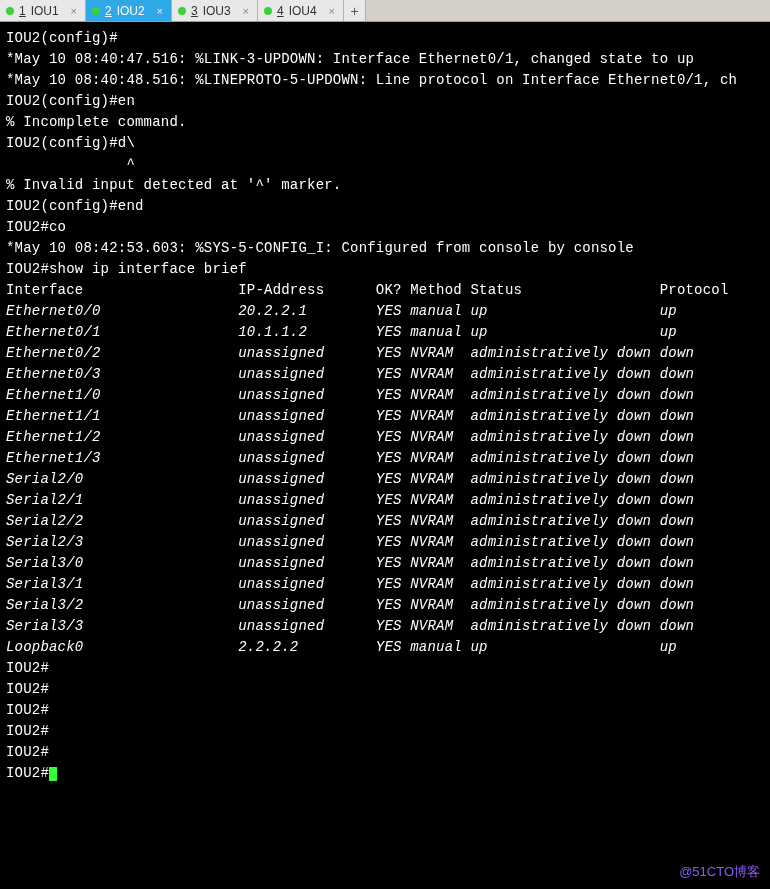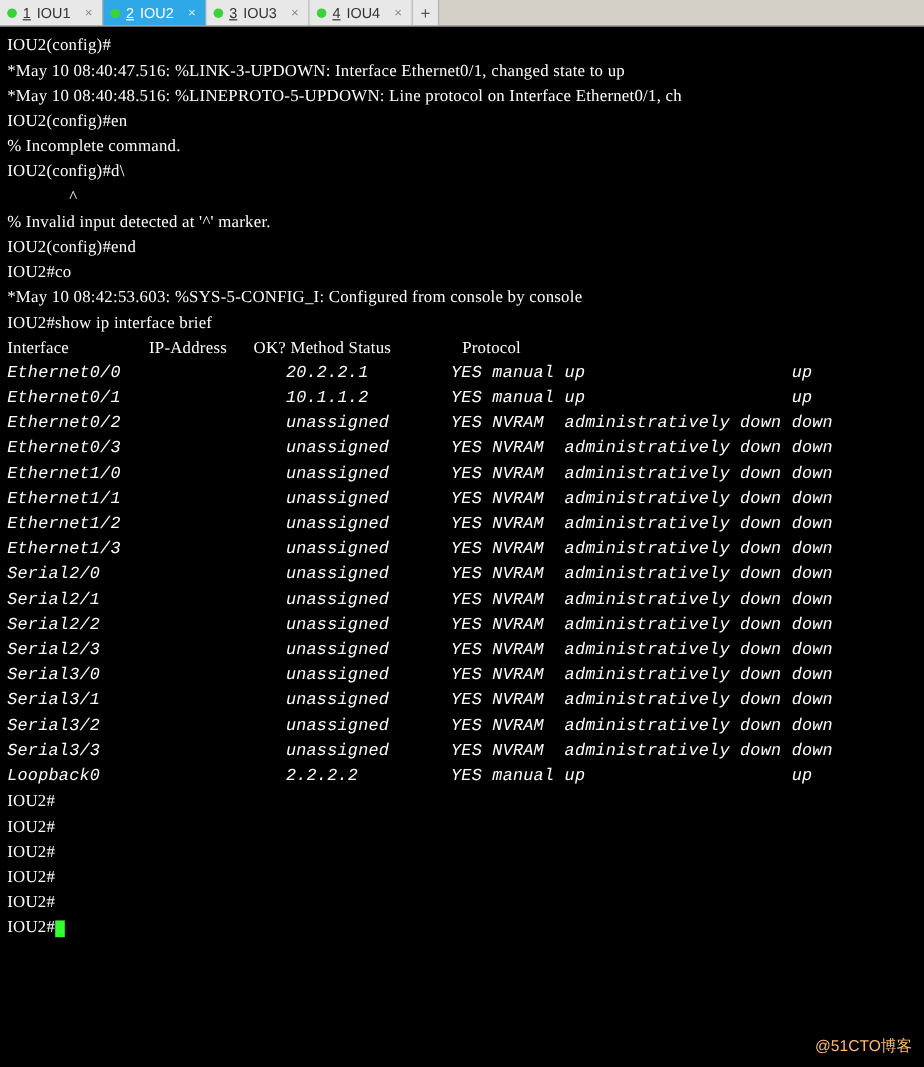--- a/index.html
+++ b/index.html
@@ -58,29 +58,29 @@
       border-right:1px solid #b0b0b0;
       font-family: Tahoma, Arial, sans-serif;
       font-size:14px; color:#555; cursor:pointer;
     }
     .terminal {
       padding: 6px 6px 0 6px;
       white-space: pre;
       line-height: 21px;
       letter-spacing: 0.2px;
     }
-    .line { white-space: pre; font-family: Liberation Serif, serif; }
+    .line { white-space: pre; }
     .table-row { white-space: pre; font-style: italic; }
     .cursor {
       display:inline-block; width:8px; height:14px;
       background:#33ff33; vertical-align:text-bottom;
     }
     .watermark {
       position:absolute; bottom:8px; right:10px;
-      color:#fdba74; font-family: Arial, sans-serif;
+      color:#8b5cf6; font-family: Arial, sans-serif;
       font-size:13px;
     }
   </style>
 </head>
 <body>
 
 <div class="tab-bar" id="tab-bar">
     <div class="tab">
       <span class="dot"></span>
       <span class="num">1</span>

